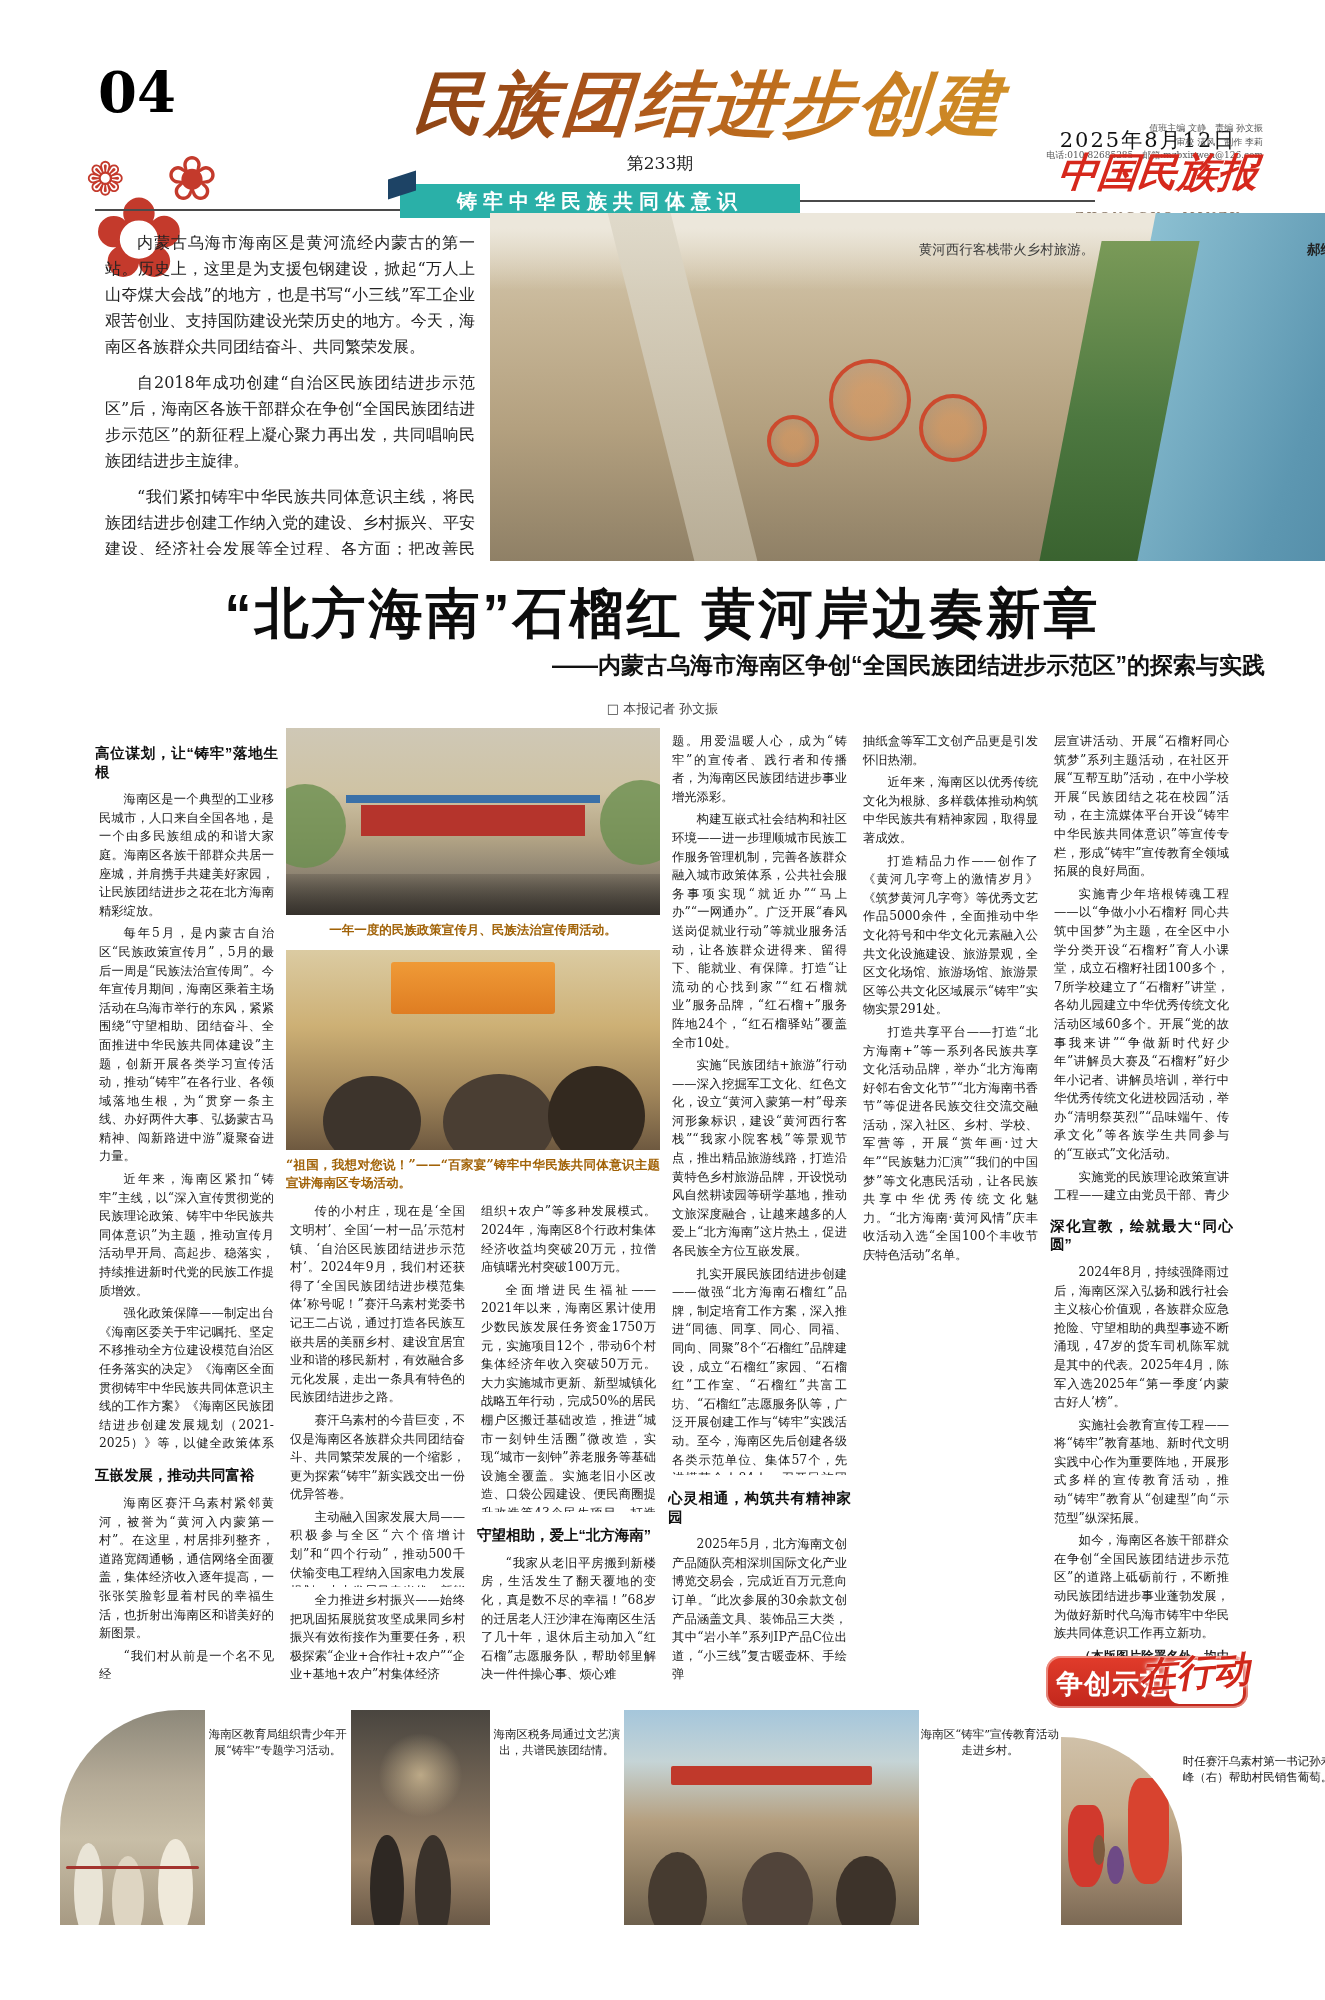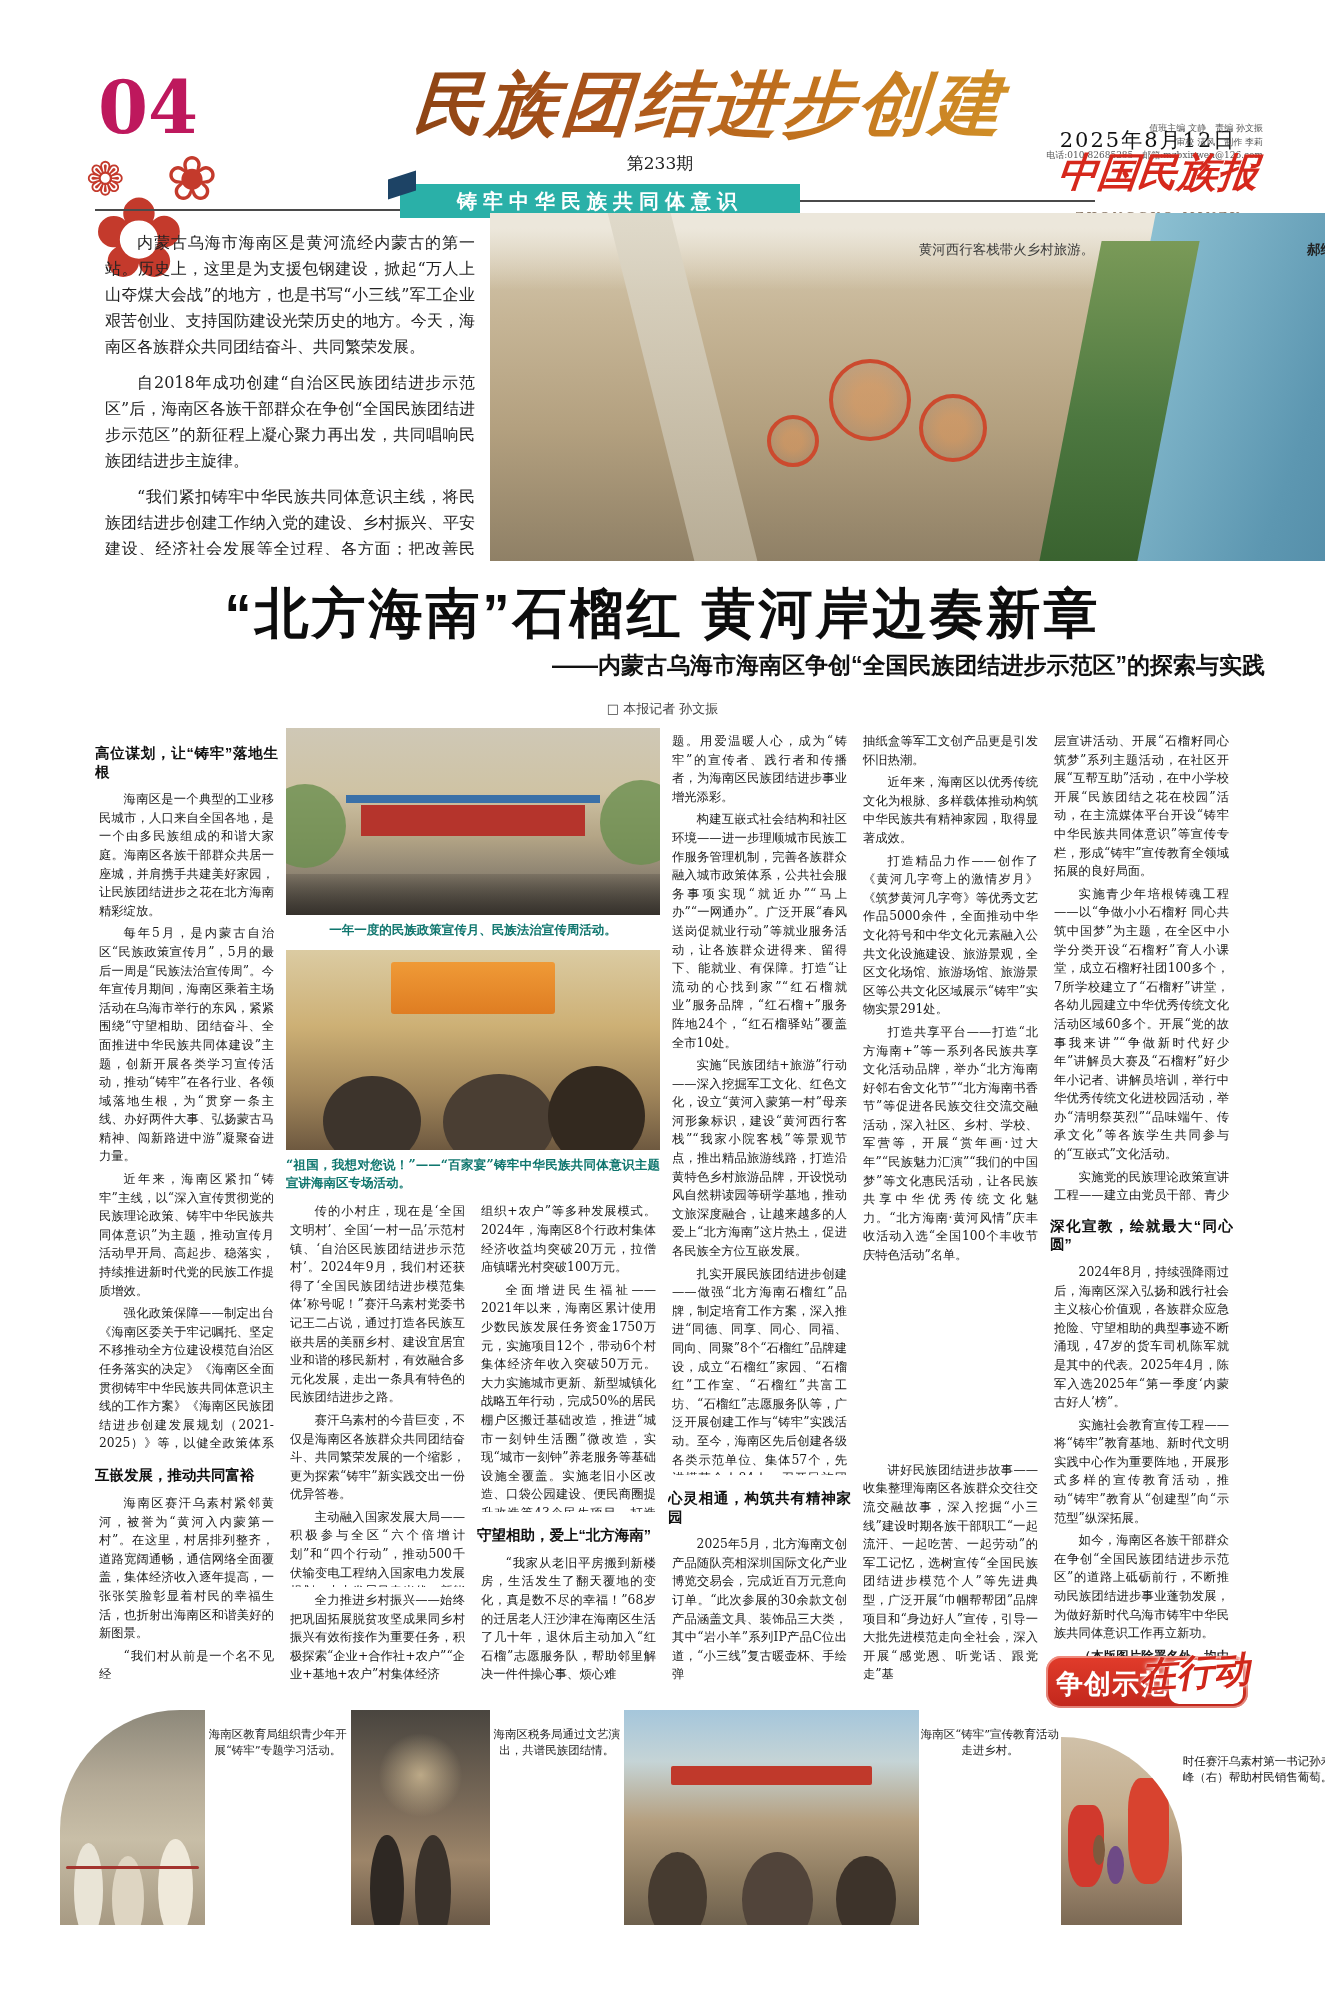--- a/index.html
+++ b/index.html
@@ -1,19 +1,19 @@
 <!DOCTYPE html>
 <html><head>
 <meta charset="utf-8">
 <style>
   html,body{margin:0;padding:0;background:#e8e8e8;}
   .page{position:relative;width:1325px;height:2000px;background:#fff;margin:0 auto;overflow:hidden;
         font-family:"DejaVu Serif",serif;color:#1a1a1a;}
   
-  .page-num{position:absolute;left:98px;top:72px;font-size:72px;font-weight:bold;color:#be185d;
+  .page-num{position:absolute;left:98px;top:64px;font-size:56px;font-weight:bold;color:#000000;
             font-family:"DejaVu Serif",serif;line-height:1;}
   .ornament{position:absolute;left:82px;top:148px;width:160px;height:175px;color:#c43a2c;}
   .ornament span{position:absolute;line-height:1;}
   .orn1{font-size:112px;left:10px;top:34px;}
   .orn2{font-size:62px;left:84px;top:0px;}
   .orn3{font-size:46px;left:4px;top:8px;}
   .masthead{position:absolute;left:310px;top:62px;width:800px;text-align:center;
             font-size:70px;font-weight:bold;font-style:italic;letter-spacing:4px;
             font-family:"DejaVu Serif",serif;color:#a8541c;line-height:1.2;transform:skewX(-4deg);}
   @supports ((-webkit-background-clip:text) or (background-clip:text)){
@@ -72,21 +72,21 @@
   .col p{margin:4px;text-indent:2em;}
   .sec-h{font-family:"Liberation Sans",sans-serif;font-weight:bold;font-size:14.5px;
          margin:14px 0 9px;text-indent:0;color:#0f0f0f;}
   .sec-h.first{margin-top:16px;}
   .midwrap{width:374px;flex:0 0 374px;display:flex;flex-direction:column;}
   .midcols{display:flex;gap:8px;flex:1 1 0;min-height:0;overflow:hidden;}
   .midcols .col{height:100%;}
   .mphoto{position:relative;overflow:hidden;}
   .mphoto1{height:187px;background:linear-gradient(180deg,#cfc8b6 0%,#cfc3a4 34%,#b4a586 58%,#8e8472 78%,#5e594f 100%);}
   .mphoto2{height:200px;margin-top:5px;background:linear-gradient(180deg,#dbcba2 0%,#cdb075 38%,#a0855a 72%,#6e5940 100%);}
-  .mcap{font-size:12.5px;font-weight:bold;line-height:1.45;color:#0f766e;margin:6px 0 6px;text-align:justify;}
+  .mcap{font-size:12.5px;font-weight:bold;line-height:1.45;color:#a16207;margin:6px 0 6px;text-align:justify;}
   .mcap.center{text-align:center;}
   .blob{position:absolute;border-radius:50%;}
   .band{position:absolute;}
   
   .credit-note{font-weight:bold;text-indent:1em;margin-top:6px;}
   .stamp{position:absolute;left:1046px;top:1652px;width:202px;height:60px;}
   .stamp-rect{position:absolute;left:0;top:4px;right:0;bottom:4px;border-radius:15px;
         background:linear-gradient(180deg,#e23c2b,#c1271c);box-shadow:inset 0 0 0 2px rgba(255,220,210,.5);}
   .stamp-white{position:absolute;right:5px;top:8px;bottom:8px;width:74px;background:#fff;border-radius:10px;}
   .stamp-t1{position:absolute;left:10px;top:14px;font-size:27px;font-weight:bold;color:#fff;
@@ -238,23 +238,20 @@
       </div>
     </div>
 
     <div class="col">
       <div class="grow">
         <p style="text-indent:0;">抽纸盒等军工文创产品更是引发怀旧热潮。</p>
         <p>近年来，海南区以优秀传统文化为根脉、多样载体推动构筑中华民族共有精神家园，取得显著成效。</p>
         <p>打造精品力作——创作了《黄河几字弯上的激情岁月》《筑梦黄河几字弯》等优秀文艺作品5000余件，全面推动中华文化符号和中华文化元素融入公共文化设施建设、旅游景观，全区文化场馆、旅游场馆、旅游景区等公共文化区域展示“铸牢”实物实景291处。</p>
         <p>打造共享平台——打造“北方海南+”等一系列各民族共享文化活动品牌，举办“北方海南好邻右舍文化节”“北方海南书香节”等促进各民族交往交流交融活动，深入社区、乡村、学校、军营等，开展“赏年画·过大年”“民族魅力汇演”“我们的中国梦”等文化惠民活动，让各民族共享中华优秀传统文化魅力。“北方海南·黄河风情”庆丰收活动入选“全国100个丰收节庆特色活动”名单。</p>
       </div>
-      <div class="tail">
-        <p>讲好民族团结进步故事——收集整理海南区各族群众交往交流交融故事，深入挖掘“小三线”建设时期各族干部职工“一起流汗、一起吃苦、一起劳动”的军工记忆，选树宣传“全国民族团结进步模范个人”等先进典型，广泛开展“巾帼帮帮团”品牌项目和“身边好人”宣传，引导一大批先进模范走向全社会，深入开展“感党恩、听党话、跟党走”基</p>
-      </div>
     </div>
 
     <div class="col">
       <div class="grow">
         <p style="text-indent:0;">层宣讲活动、开展“石榴籽同心筑梦”系列主题活动，在社区开展“互帮互助”活动，在中小学校开展“民族团结之花在校园”活动，在主流媒体平台开设“铸牢中华民族共同体意识”等宣传专栏，形成“铸牢”宣传教育全领域拓展的良好局面。</p>
         <p>实施青少年培根铸魂工程——以“争做小小石榴籽  同心共筑中国梦”为主题，在全区中小学分类开设“石榴籽”育人小课堂，成立石榴籽社团100多个，7所学校建立了“石榴籽”讲堂，各幼儿园建立中华优秀传统文化活动区域60多个。开展“党的故事我来讲”“争做新时代好少年”讲解员大赛及“石榴籽”好少年小记者、讲解员培训，举行中华优秀传统文化进校园活动，举办“清明祭英烈”“品味端午、传承文化”等各族学生共同参与的“互嵌式”文化活动。</p>
         <p>实施党的民族理论政策宣讲工程——建立由党员干部、青少年学生、模范典型、各族群众代表等组成的宣讲队伍4支，开展“铸牢”基层宣讲活动130余场次。</p>
       </div>
       <div class="tail">
         <div class="sec-h">深化宣教，绘就最大“同心圆”</div>

